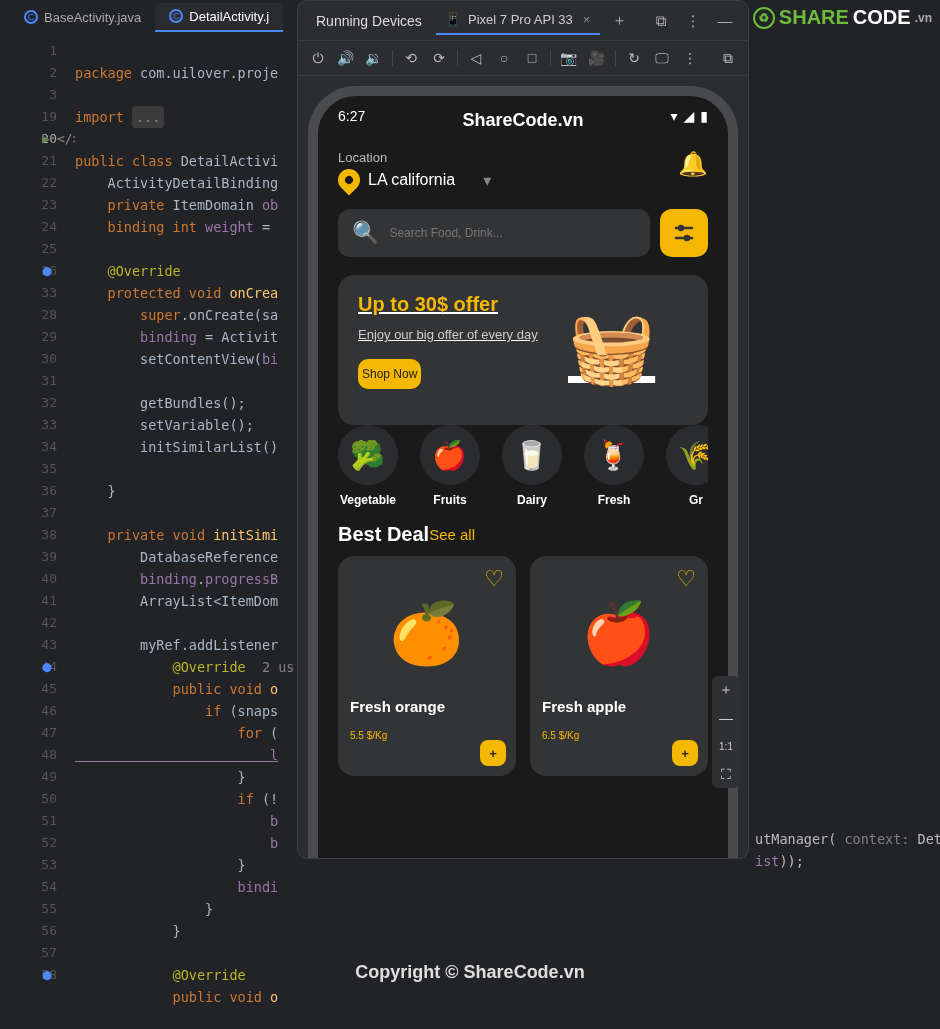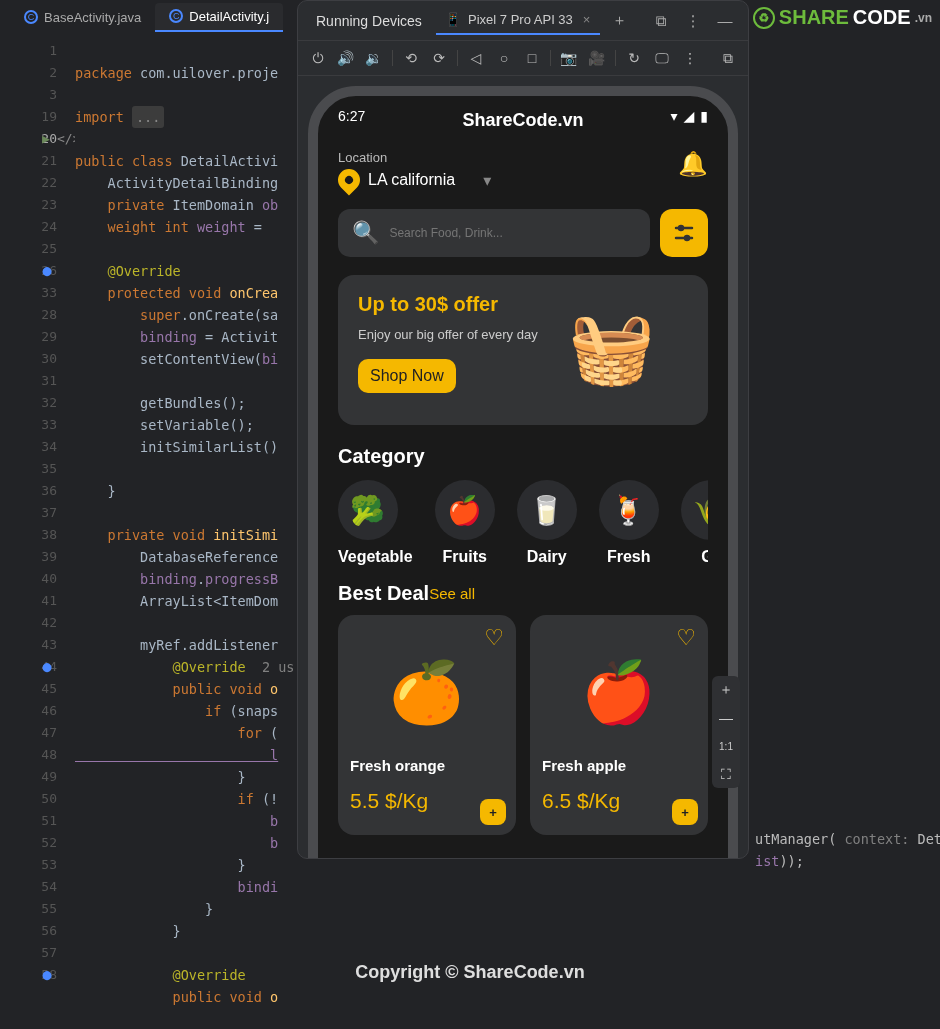--- a/index.html
+++ b/index.html
@@ -142,44 +142,44 @@
   display:flex; align-items:center; padding:0 14px; gap:10px;
 }
 .search-box input {
   background:transparent; border:none; outline:none; color:#bef264; font-size:12px; flex:1;
 }
 .mag { color:#f5b800; font-size:22px; }
 .filter-btn { width:48px; height:48px; background:#f5b800; border-radius:12px; display:flex; align-items:center; justify-content:center; color:#333;}
 
 .banner {
   background:#333436; border-radius:16px; margin-top:18px;
-  padding:18px 20px; display:flex; gap:12px; position:relative; min-height:150px;
+  padding:18px 20px; display:flex; gap:12px; position:relative; min-height:150px;text-decoration:underline;
 }
 .banner-left { flex:1;}
 .banner-title { color:#f5b800; font-weight:700; font-size:20px; margin-bottom:10px;}
 .banner-sub { color:#ccc; font-size:13px; line-height:1.45; margin-bottom:14px;}
-.shop-btn { background:#f5b800; color:#222; border:none; padding:8px 12px; border-radius:10px; font-size:16px; font-weight:500;}
+.shop-btn { background:#f5b800; color:#222; border:none; padding:8px 4px; border-radius:10px; font-size:12px; font-weight:500;}
 .basket-img { width:120px; height:110px; position:relative; }
 
 .section-h { font-size:20px; font-weight:700; color:#fff; margin-top:20px; margin-bottom:12px;}
 
 .cat-row { display:flex; gap:22px; overflow:hidden;}
 .cat-item { text-align:center; flex-shrink:0;}
 .cat-circle { width:60px; height:60px; background:#2b2c2f; border-radius:50%; display:flex; align-items:center; justify-content:center; margin-bottom:8px; font-size:28px;}
-.cat-label { font-size:16px; color:#fff; font-weight:600;}
+.cat-label { font-size:12px; color:#fff; font-weight:600;}
 
 .deal-head { display:flex; align-items:center; justify-content:flex-start; margin-top:16px;}
 .see-all { color:#f5b800; font-size:15px;}
 
 .deal-row { display:flex; gap:14px; margin-top:10px;}
 .deal-card { flex:1; background:#333436; border-radius:16px; padding:12px; position:relative; height:220px;}
 .heart { position:absolute; top:10px; right:12px; font-size:22px; color:#f5b800;}
 .deal-img { width:100%; height:110px; display:flex; align-items:center; justify-content:center; font-size:60px; margin-top:10px;}
 .deal-name { font-weight:600; font-size:15px; margin-top:10px;}
-.deal-price { color:#f5b800; font-size:21px; margin-top:15px;}
+.deal-price { color:#f5b800; font-size:10px; margin-top:15px;}
 .add-btn { position:absolute; bottom:10px; right:10px; width:26px; height:26px; background:#f5b800; border-radius:8px; color:#222; display:flex; align-items:center; justify-content:center; font-weight:700;}
 
 .bottom-nav {
   position:absolute; bottom:10px; left:10px; right:10px; height:58px;
   background:#2b2c2f; border-radius:16px; display:flex; justify-content:space-around; align-items:center;
 }
 .nav-item { text-align:center; color:#bbb; font-size:11px; display:flex; flex-direction:column; align-items:center; gap:2px;}
 .nav-item.active { color:#f5b800;}
 .nav-icon { font-size:20px;}
 
@@ -256,21 +256,21 @@
   </div>
 
   <div class="code-area">
 <span class="kw">package</span><span> com.uilover.proje</span>
 
 <span class="kw">import</span> <span class="box">...</span>
 
 <span class="kw">public class </span><span>DetailActivi</span>
 <span>    ActivityDetailBinding</span>
 <span class="kw">    private </span><span>ItemDomain </span><span class="field">ob</span>
-<span class="kw">    weight int </span><span class="field">weight</span><span> = </span>
+<span class="kw">    binding int </span><span class="field">weight</span><span> = </span>
 
 <span class="ann">    @Override</span>
 <span class="kw">    protected void </span><span class="method">onCrea</span>
 <span class="kw">        super</span><span>.onCreate(sa</span>
 <span>        </span><span class="field">binding</span><span> = Activit</span>
 <span>        setContentView(</span><span class="field">bi</span>
 
 <span>        getBundles();</span>
 <span>        setVariable();</span>
 <span>        initSimilarList()</span>
@@ -386,21 +386,20 @@
 
         <div class="banner">
           <div class="banner-left">
             <div class="banner-title">Up to 30$ offer</div>
             <div class="banner-sub">Enjoy our big offer of every day</div>
             <button class="shop-btn">Shop Now</button>
           </div>
           <div class="basket-img" style="font-size:70px;display:flex;align-items:center">🧺</div>
         </div>
 
-        <div class="section-h">Category</div>
         <div class="cat-row">
           <div class="cat-item">
               <div class="cat-circle">🥦</div>
               <div class="cat-label">Vegetable</div>
             </div>
           <div class="cat-item">
               <div class="cat-circle">🍎</div>
               <div class="cat-label">Fruits</div>
             </div>
           <div class="cat-item">

